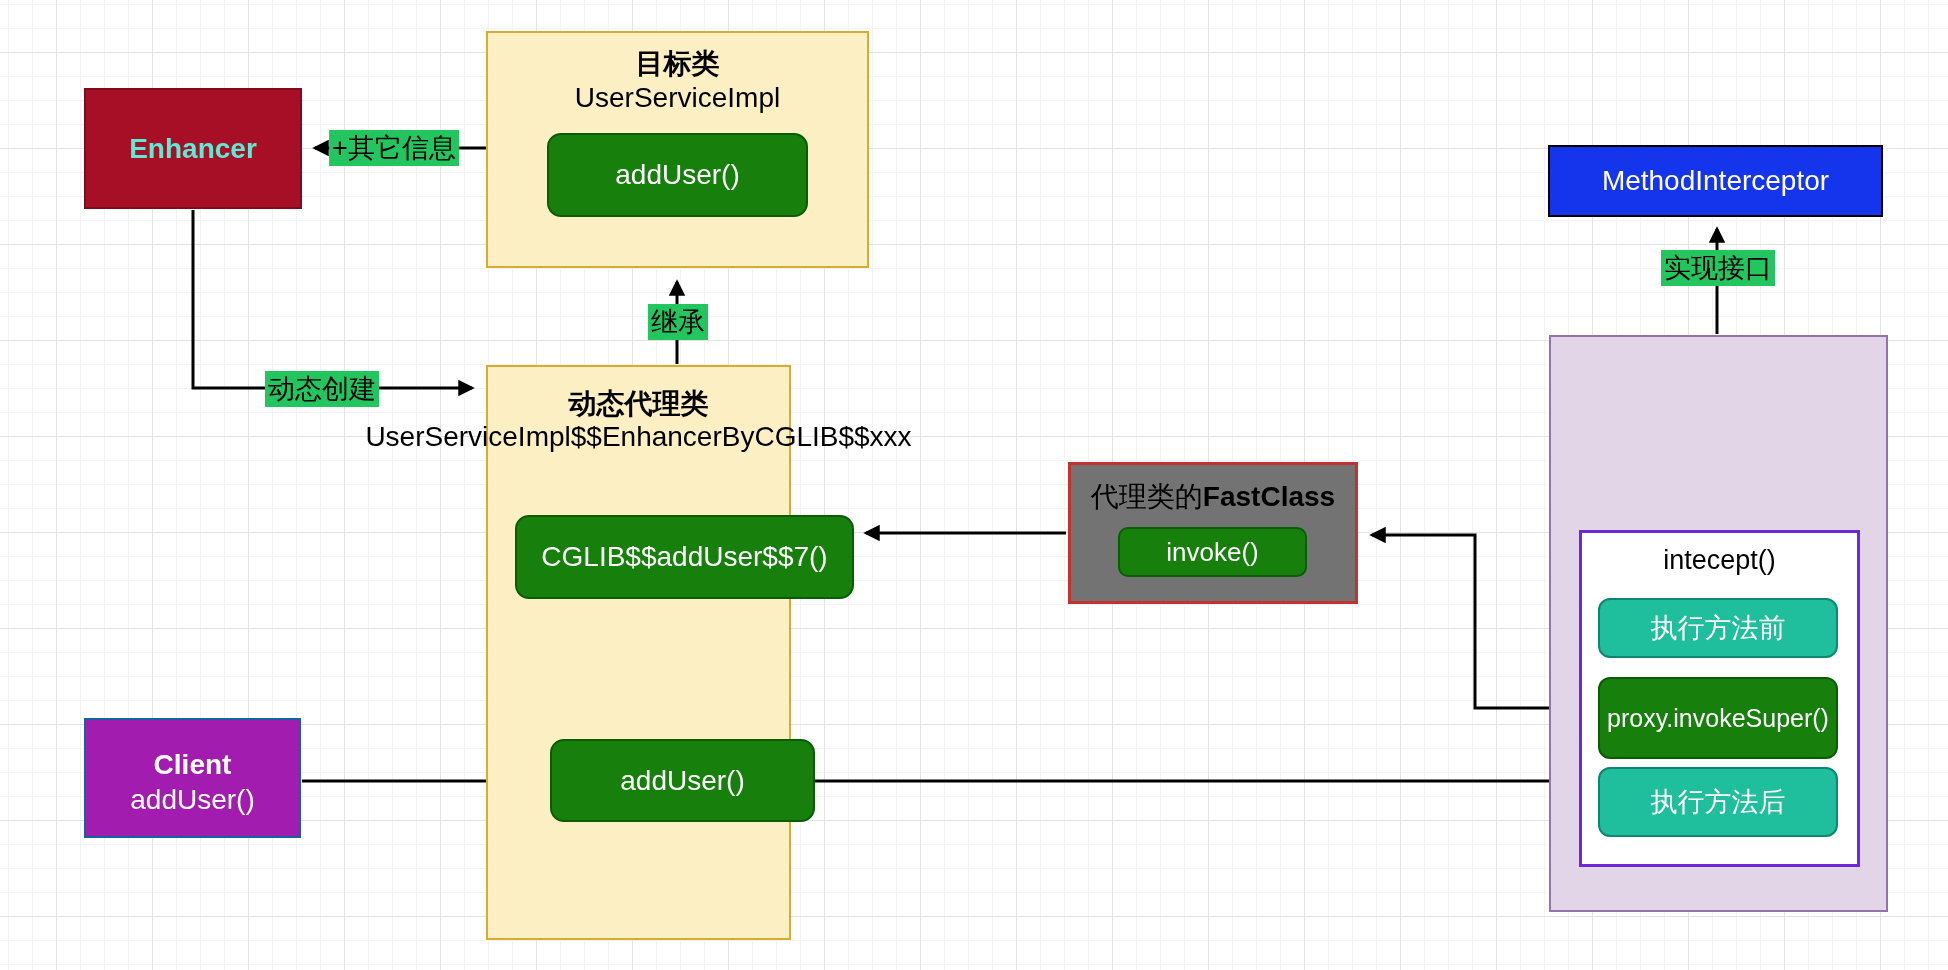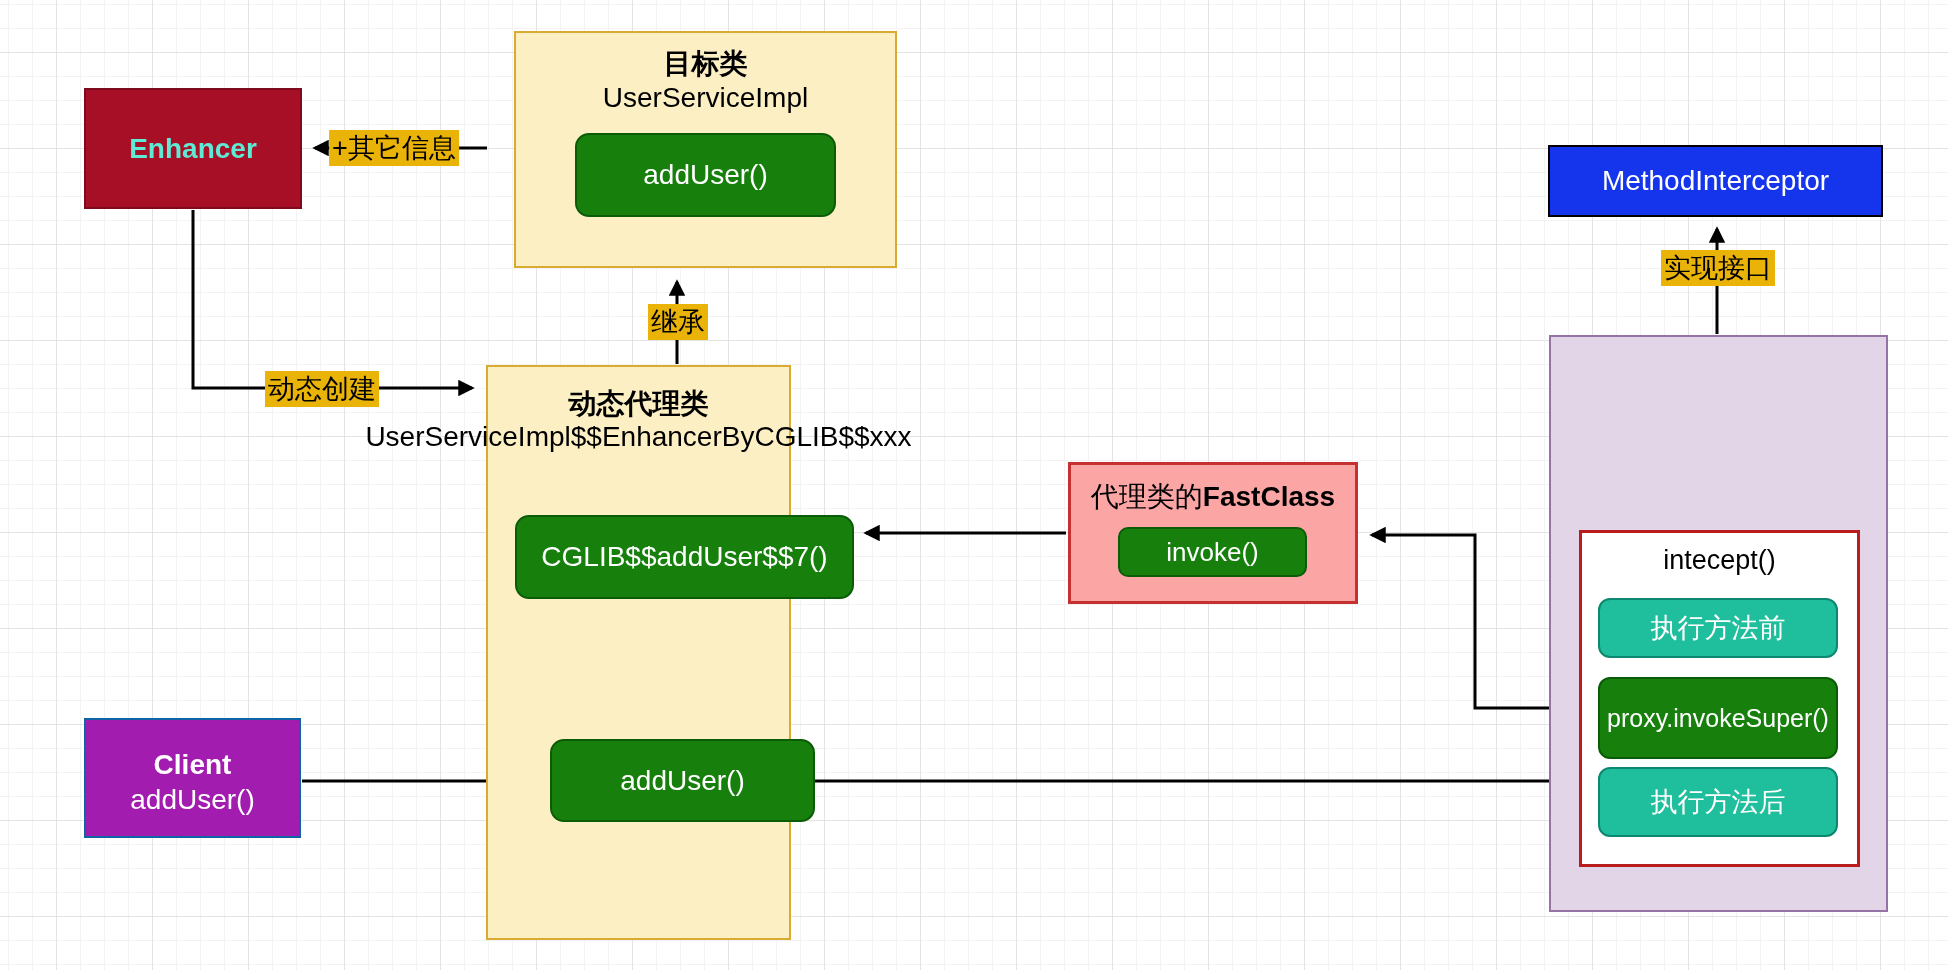--- a/index.html
+++ b/index.html
@@ -17,53 +17,53 @@
     background-position:56px 52px, 56px 52px, 8px 4px, 8px 4px;
   }
   .node { position:absolute; display:flex; align-items:center; justify-content:center;
           flex-direction:column; text-align:center; }
   .edges { position:absolute; left:0; top:0; width:1948px; height:970px; pointer-events:none; }
 
   
   .enhancer { left:84px; top:88px; width:218px; height:121px;
     background:#A60F26; border:2px solid #7E0B1D; color:#5eead4; font-weight:bold; font-size:28px; }
   .yellow-box { background:#FCEFC3; border:2px solid #D8AC33; }
-  .target-box { left:514px; top:31px; width:383px; height:237px; }
+  .target-box { left:486px; top:31px; width:383px; height:237px; }
   .proxy-box  { left:486px; top:365px; width:305px; height:575px; }
   .box-header { position:absolute; top:14px; left:50%; transform:translateX(-50%);
     text-align:center; white-space:nowrap; color:#000; font-size:28px; line-height:34px; }
   .box-header .t { font-weight:bold; }
   .green-btn { position:absolute; background:#17800D; border:2px solid #0A5C07;
     border-radius:14px; color:#fff; display:flex; align-items:center; justify-content:center;
     font-size:28px; }
   .fastclass-box { left:1068px; top:462px; width:290px; height:142px;
-    background:#fca5a5; border:3px solid #C53030; }
+    background:#737373; border:3px solid #C53030; }
   .fastclass-title { position:absolute; top:13px; left:0; right:0; text-align:center;
     font-size:28px; color:#000; }
   .fastclass-title .b { font-weight:bold; }
   .methodinterceptor { left:1548px; top:145px; width:335px; height:72px;
     background:#1535EC; border:2px solid #000000; color:#fff; font-size:28px; }
   .purple-box { left:1549px; top:335px; width:339px; height:577px;
     background:#E2D5E7; border:2px solid #9673A6; }
   .purple-header { position:absolute; top:60px; left:0; right:0; text-align:center;
     font-size:28px; line-height:36px; color:#000; }
   .purple-header .t { font-weight:bold; }
   .intercept-white { position:absolute; left:28px; top:193px; width:281px; height:337px;
-    background:#fff; border:3px solid #b91c1c; }
+    background:#fff; border:3px solid #6d28d9; }
   .intercept-title { position:absolute; top:12px; left:0; right:0; text-align:center;
     font-size:27px; color:#000; }
   .teal-btn { position:absolute; left:16px; width:240px; background:#1FBE9C;
     border:2px solid #0D8870; border-radius:12px; color:#fff; font-size:27px;
     display:flex; align-items:center; justify-content:center; }
   .client-box { left:84px; top:718px; width:217px; height:120px; padding-top:8px;
     background:#a21caf; border:2px solid #0F65A3; color:#fff; font-size:28px; line-height:35px; }
   .client-box .t { font-weight:bold; }
 
   
-  .edge-label { position:absolute; transform:translate(-50%,-50%); background:#eab308;
+  .edge-label { position:absolute; transform:translate(-50%,-50%); background:#22c55e;
     padding:0 3px; font-size:27px; color:#000; white-space:nowrap; }
 </style>
 </head>
 <body>
 
 <svg class="edges" viewBox="0 0 1948 970">
   <defs>
     <marker id="arr" viewBox="0 0 6 6" markerWidth="5.5" markerHeight="5.5" refX="5" refY="3" orient="auto" markerUnits="strokeWidth">
       <path d="M0,0 L6,3 L0,6 Z" fill="#000"></path>
     </marker>

